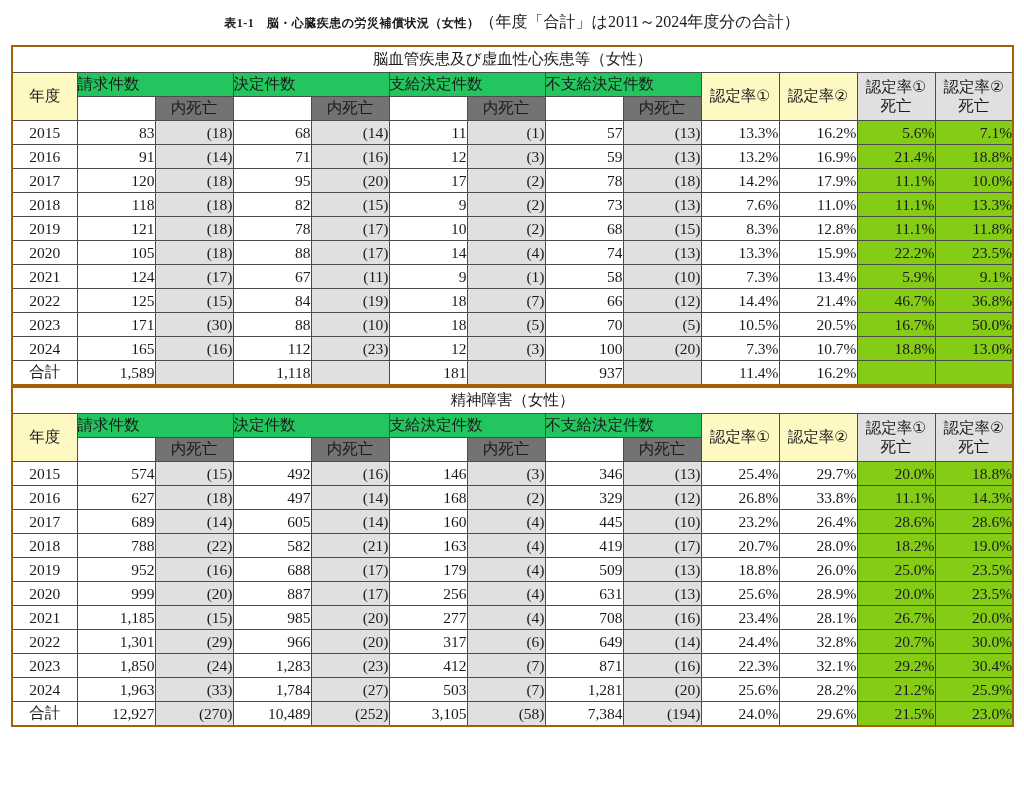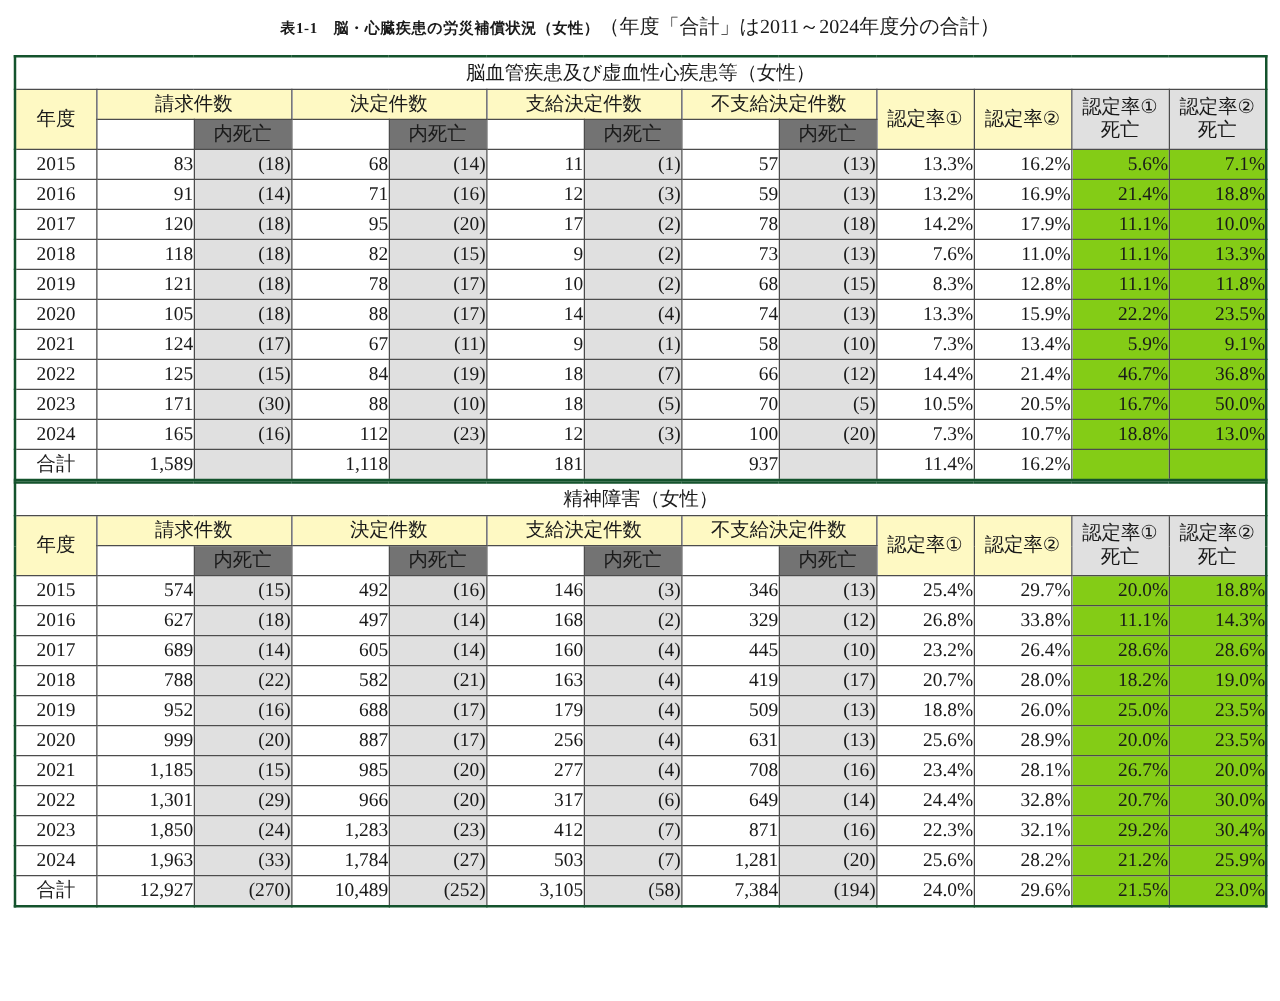--- a/index.html
+++ b/index.html
@@ -31,21 +31,21 @@
     font-weight: normal;
     font-size: 16px;
   }
   .tbl-title2 { padding-top: 15px; }
 
   table.stat-table {
     border-collapse: collapse;
     table-layout: fixed;
     width: 1002px;
     margin-left: 11px;
-    border: 2px solid #14532d;
+    border: 2px solid #a16207;
   }
   col.w-year { width: 65px; }
   col.w-std  { width: 78px; }
 
   .stat-table th, .stat-table td {
     border: 1px solid #4c4c4c;
     font-weight: normal;
     font-size: 15.5px;
     white-space: nowrap;
     overflow: hidden;
@@ -59,23 +59,23 @@
     background: #ffffff;
   }
   .h-year, .h-rate {
     text-align: center;
     background: #fef9c3;
   }
   .h-rate.shade { background: #e0e0e0; }
   .h-rate .hl { display: block; line-height: 1.18; }
   .h-group {
     height: 23px;
-    text-align: center;
+    text-align: left;
     border-bottom: 0;
-    background: #fef9c3;
+    background: #22c55e;
   }
   .h-subempty {
     border-top: 0;
     height: 23px;
     background: #ffffff;
   }
   .h-death {
     background: #737373;
     text-align: center;
     height: 23px;

